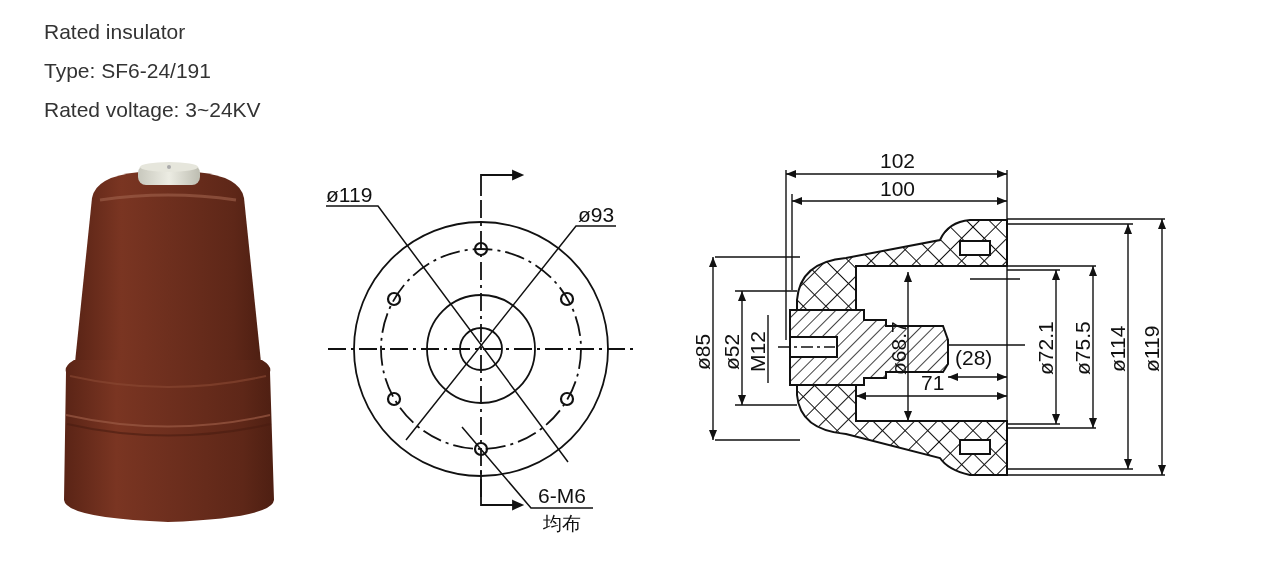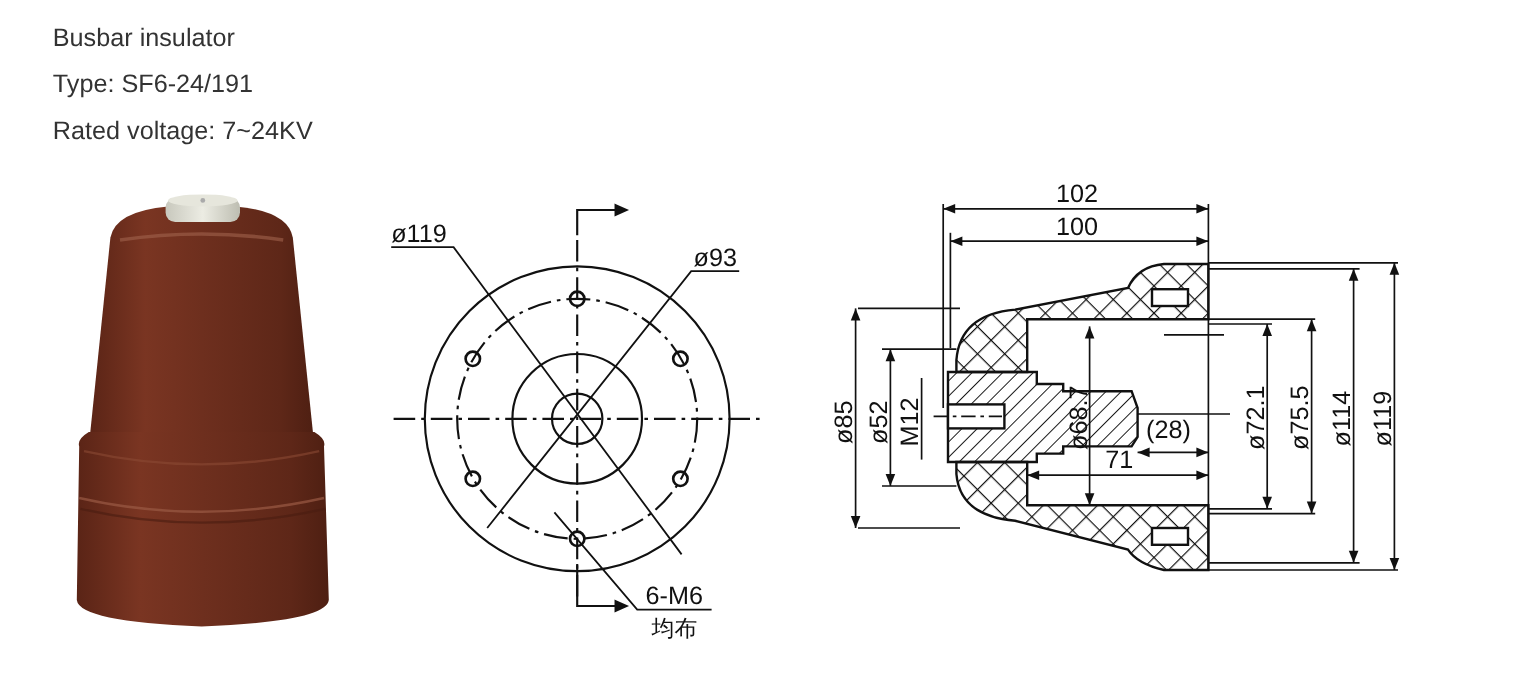--- a/index.html
+++ b/index.html
@@ -8,23 +8,23 @@
     .spec.title { top: 20px; }
     .spec.type { top: 59px; }
     .spec.voltage { top: 98px; }
     svg { position: absolute; left: 0; top: 0; }
     .dim { font-family: "Liberation Sans", sans-serif; font-size: 21px; fill: #111; }
     .dim-small { font-family: "Liberation Sans", sans-serif; font-size: 19px; fill: #111; }
   </style>
 </head>
 <body>
 
-<div class="spec title">Busbar insulator</div>
+<div class="spec title">Rated insulator</div>
 <div class="spec type">Type: SF6-24/191</div>
-<div class="spec voltage">Rated voltage: 7~24KV</div>
+<div class="spec voltage">Rated voltage: 3~24KV</div>
 
 <svg width="300" height="563">
   <defs>
     <linearGradient id="bodyGrad" x1="0" x2="1" y1="0" y2="0">
       <stop offset="0" stop-color="#5a2416"></stop>
       <stop offset="0.25" stop-color="#7a3522"></stop>
       <stop offset="0.5" stop-color="#6e2f1e"></stop>
       <stop offset="0.85" stop-color="#5e2718"></stop>
       <stop offset="1" stop-color="#4e1f12"></stop>
     </linearGradient>

